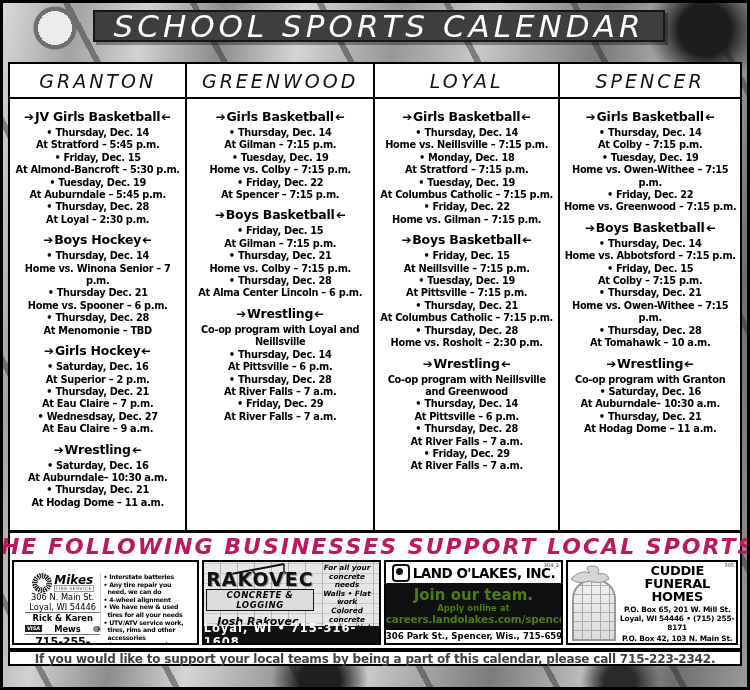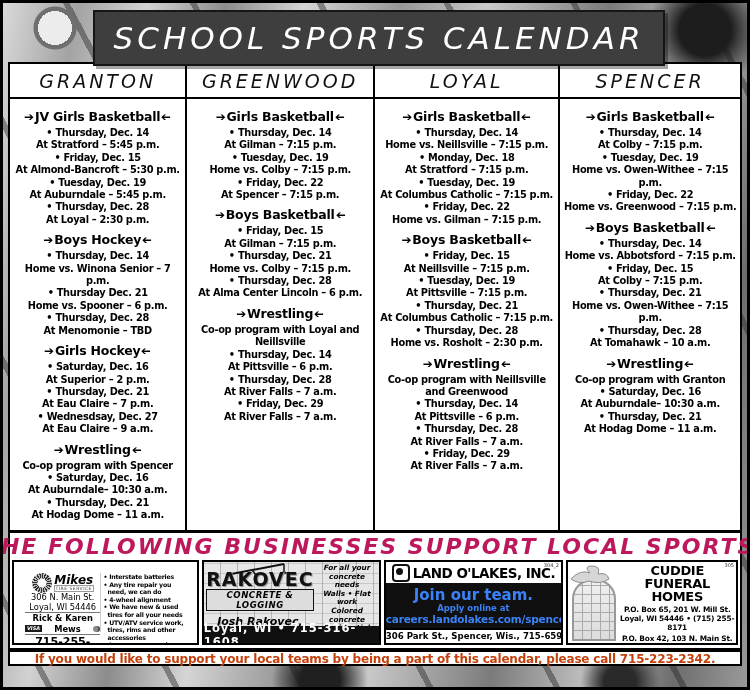--- a/index.html
+++ b/index.html
@@ -15,21 +15,21 @@
       radial-gradient(circle at 705px 30px,#1d1d1d 0 26px,rgba(0,0,0,0) 58px),
       radial-gradient(circle at 320px 680px,#202020 0 20px,rgba(0,0,0,0) 48px),
       radial-gradient(circle at 620px 682px,#2a2a2a 0 16px,rgba(0,0,0,0) 40px),
       repeating-linear-gradient(62deg,rgba(40,40,40,0) 0 42px,rgba(40,40,40,.45) 42px 48px,rgba(40,40,40,0) 48px 112px),
       linear-gradient(100deg,#dcdcdc 0%,#a3a3a3 9%,#d2d2d2 17%,#8c8c8c 26%,#d5d5d5 35%,#979797 46%,#c8c8c8 56%,#7b7b7b 70%,#c0c0c0 81%,#6d6d6d 91%,#9c9c9c 100%);
   }
   .frame{position:absolute;inset:0;border:3px solid #000;z-index:40;pointer-events:none;}
 
   
   .banner{
-    position:absolute;left:93px;top:10px;width:572px;height:56px;z-index:5;
+    position:absolute;left:93px;top:10px;width:572px;height:32px;z-index:5;
     background:#3e3e3e;border:2px solid #161616;box-sizing:border-box;
     box-shadow:3px 3px 0 rgba(0,0,0,.35);
     color:#fff;display:flex;align-items:center;justify-content:center;
     font-style:italic;font-size:31px;letter-spacing:4px;white-space:nowrap;
   }
 
   
   .panel{
     position:absolute;left:8px;top:62px;width:734px;height:604px;z-index:3;
     background:#fff;border:2px solid #000;box-sizing:border-box;
@@ -99,21 +99,21 @@
   .rk-bar{position:absolute;left:0;right:0;bottom:0;height:17px;background:#101010;color:#fff;
     display:flex;align-items:center;justify-content:center;font-weight:bold;font-size:11.5px;letter-spacing:1px;}
 
   
   .ad-lol{width:25%;display:flex;flex-direction:column;}
   .lol-top{flex:none;display:flex;align-items:center;justify-content:center;gap:3px;padding:2px 0 1px;position:relative;}
   .lol-logo{width:14px;height:14px;border:2px solid #111;border-radius:4px;position:relative;flex:none;}
   .lol-logo::after{content:"";position:absolute;left:2px;top:2px;width:7px;height:7px;border-radius:50%;background:#111;}
   .lol-name{font-weight:bold;font-size:13.5px;letter-spacing:-0.5px;white-space:nowrap;}
   .lol-code{position:absolute;right:2px;top:0;font-size:5px;color:#333;}
-  .lol-black{flex:1;background:#101010;color:#3b82f6;text-align:center;display:flex;flex-direction:column;justify-content:center;}
+  .lol-black{flex:1;background:#101010;color:#4d7c0f;text-align:center;display:flex;flex-direction:column;justify-content:center;}
   .lol-head{font-weight:bold;font-size:15px;line-height:16px;}
   .lol-apply{font-weight:bold;font-size:8.5px;line-height:10px;}
   .lol-url{font-weight:bold;font-size:10.5px;line-height:12px;letter-spacing:-0.2px;}
   .lol-addr{flex:none;border-top:2px solid #000;font-weight:bold;font-size:8.6px;line-height:13px;text-align:center;white-space:nowrap;}
 
   
   .ad-cuddie{width:24%;display:flex;}
   .cd-left{width:30%;position:relative;}
   .cd-window{position:absolute;left:4px;bottom:2px;width:40px;height:58px;border:2px solid #999;border-radius:20px 20px 0 0;
     background:
@@ -121,21 +121,21 @@
       repeating-linear-gradient(90deg,rgba(170,170,170,0) 0 8px,#aaa 8px 9px),
       linear-gradient(#f0f0f0,#dcdcdc);}
   .cd-dove{position:absolute;left:0;top:1px;}
   .cd-right{width:70%;text-align:center;padding-top:2px;position:relative;}
   .cd-code{position:absolute;right:2px;top:0;font-size:5px;color:#333;}
   .cd-name{font-weight:bold;font-size:13px;line-height:13px;letter-spacing:-0.3px;}
   .cd-addr{font-weight:bold;font-size:7.4px;line-height:8.8px;letter-spacing:-0.2px;margin-top:3px;}
 
   .footer{
     flex:1;border-top:4px solid #000;display:flex;align-items:center;justify-content:center;
-    font-weight:bold;font-size:12px;letter-spacing:-0.2px;color:#c2410c;white-space:nowrap;
+    font-weight:bold;font-size:12px;letter-spacing:-0.2px;color:#404040;white-space:nowrap;
   }
 </style>
 </head>
 <body>
 
 <div class="collage"></div>
 <div class="frame"></div>
 
 <div class="banner">SCHOOL SPORTS CALENDAR</div>
 
@@ -165,21 +165,20 @@
         <div class="line">• Thursday, Dec. 28</div>
         <div class="line">At Menomonie – TBD</div>
         <div class="sec-title"><span class="arr">➔</span><span>Girls Hockey</span><span class="arr flip">➔</span></div>
         <div class="line">• Saturday, Dec. 16</div>
         <div class="line">At Superior – 2 p.m.</div>
         <div class="line">• Thursday, Dec. 21</div>
         <div class="line">At Eau Claire – 7 p.m.</div>
         <div class="line">• Wednesdsay, Dec. 27</div>
         <div class="line">At Eau Claire – 9 a.m.</div>
         <div class="sec-title"><span class="arr">➔</span><span>Wrestling</span><span class="arr flip">➔</span></div>
-        <div class="line">Co-op program with Spencer</div>
         <div class="line">• Saturday, Dec. 16</div>
         <div class="line">At Auburndale– 10:30 a.m.</div>
         <div class="line">• Thursday, Dec. 21</div>
         <div class="line">At Hodag Dome – 11 a.m.</div>
       </div>
       <div class="col w2">
         <div class="sec-title"><span class="arr">➔</span><span>Girls Basketball</span><span class="arr flip">➔</span></div>
         <div class="line">• Thursday, Dec. 14</div>
         <div class="line">At Gilman – 7:15 p.m.</div>
         <div class="line">• Tuesday, Dec. 19</div>

